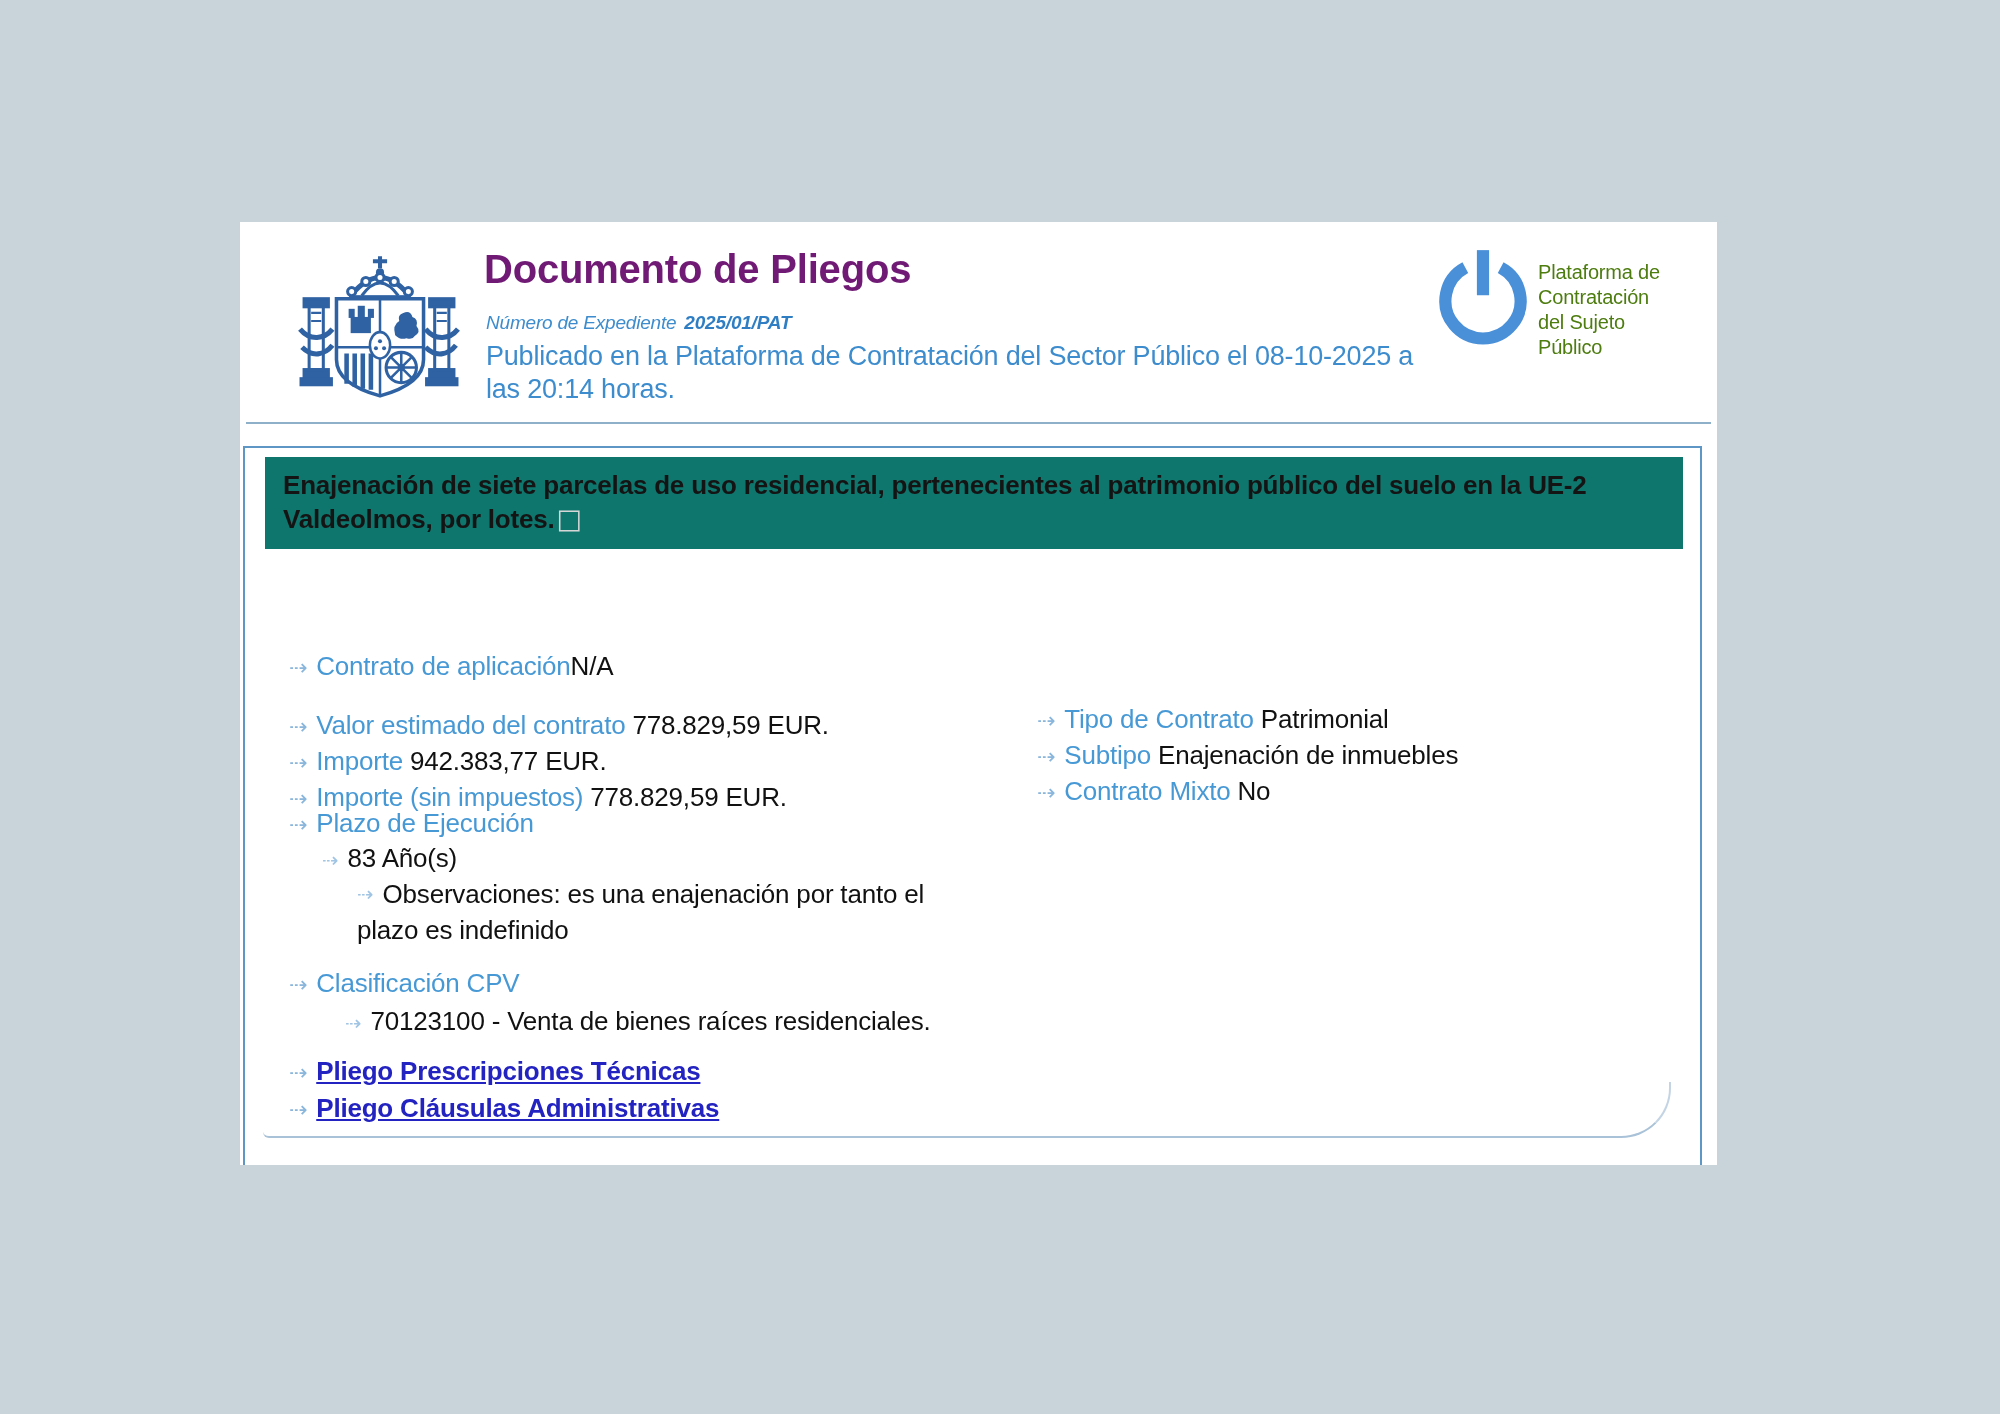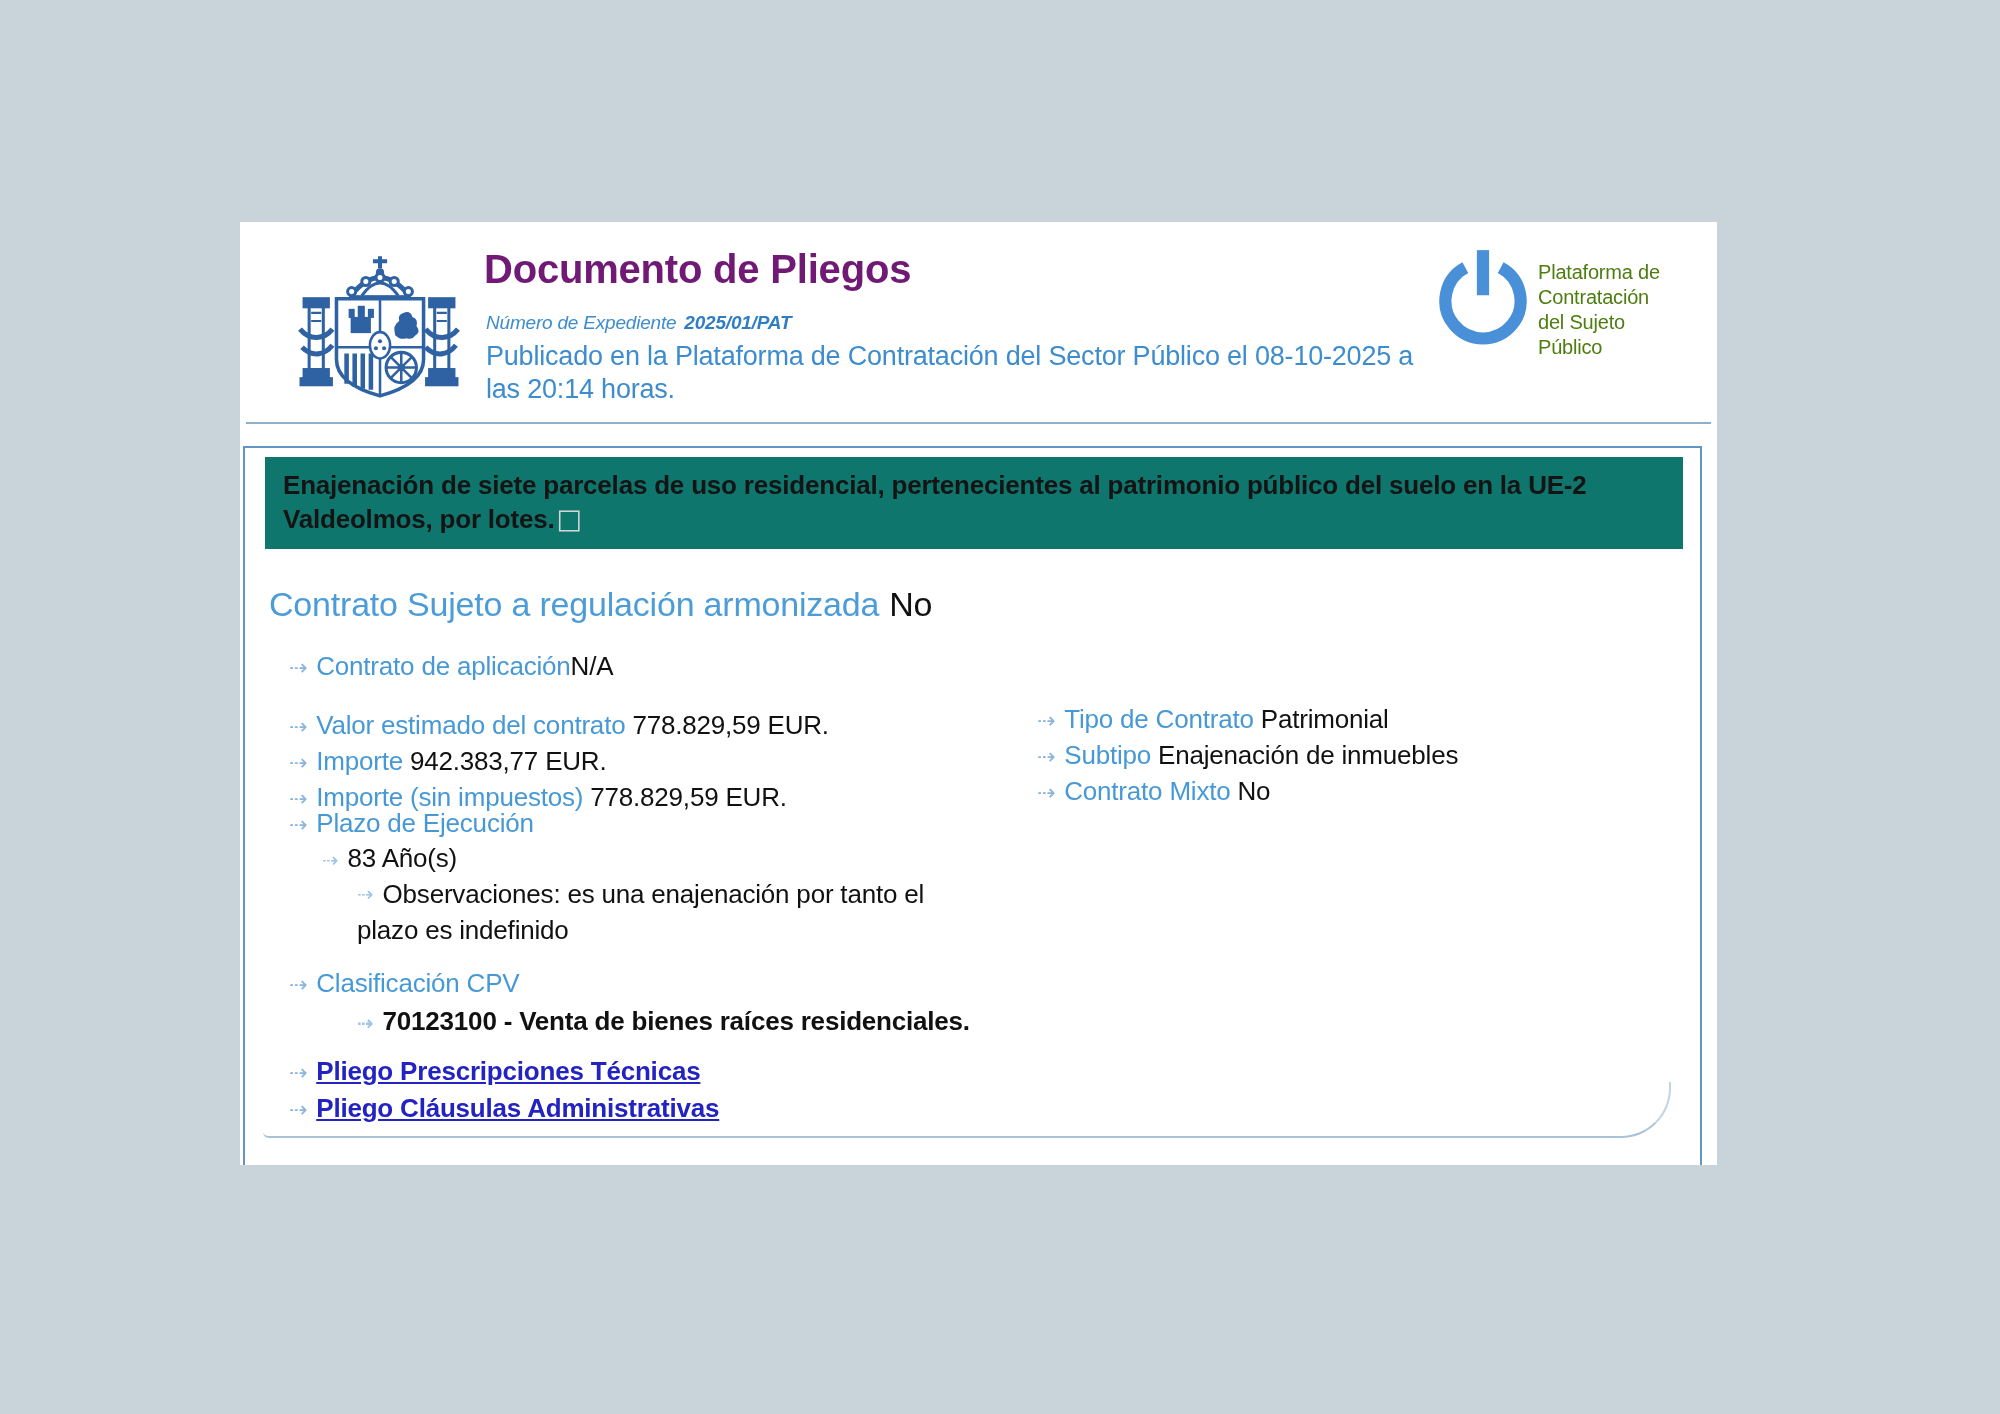--- a/index.html
+++ b/index.html
@@ -73,21 +73,21 @@
   .val-tight { color:#111; margin-left:0; }
   .directiva { position:absolute; left:44px; top:201px; }
   .col-left  { position:absolute; left:44px;  top:260px; }
   .col-right { position:absolute; left:792px; top:254px; }
   .plazo-label { position:absolute; left:44px;  top:358px; }
   .plazo-dur   { position:absolute; left:77px;  top:393px; }
   .plazo-obs   { position:absolute; left:112px; top:428px; width:575px;
                  font-size:26px; line-height:36px; white-space:normal; }
   .plazo-obs .arr2 { float:left; }
   .cpv-label { position:absolute; left:44px;  top:518px; }
-  .cpv-item  { position:absolute; left:112px; top:556px;font-weight:bold; }
+  .cpv-item  { position:absolute; left:100px; top:556px; }
   .doc-link-row { position:absolute; left:44px; font-size:26px; line-height:34px; white-space:nowrap; }
   .doc-link-row.r1 { top:606px; }
   .doc-link-row.r2 { top:643px; }
   .doc-link {
     color:#2323c1; font-weight:bold; text-decoration:underline; cursor:pointer;
   }
   .rounded-bottom {
     position:absolute; left:18px; top:634px; width:1408px; height:56px;
     border-bottom:2px solid #a9c2d8; border-right:2px solid #c3d4e4;
     border-bottom-right-radius:50px; border-bottom-left-radius:6px;
@@ -181,23 +181,20 @@
   </div>
 
   <div class="header-rule"></div>
 
   <div class="panel">
 
     <div class="banner">
       <span>Enajenación de siete parcelas de uso residencial, pertenecientes al patrimonio público del suelo en la UE-2 Valdeolmos, por lotes.</span><span class="tofu">□</span>
     </div>
 
-    <h2 class="section-heading">
-      <span class="hlbl">Contrato Sujeto a regulación armonizada</span><span class="hval">No</span>
-    </h2>
 
     <div class="frow directiva">
       <span class="arr">⇢</span><span class="lbl">Contrato de aplicación</span><span class="val-tight">N/A</span>
     </div>
 
     <div class="col-left">
       <div class="frow">
         <span class="arr">⇢</span><span class="lbl">Valor estimado del contrato</span><span class="val">778.829,59 EUR.</span>
       </div>
       <div class="frow">

